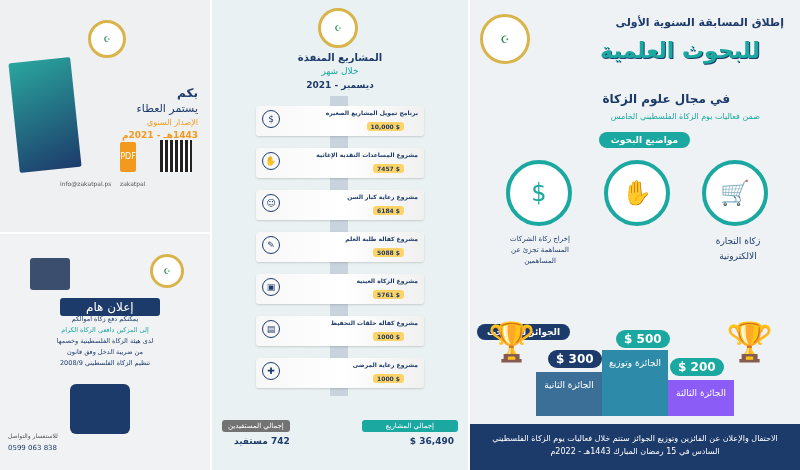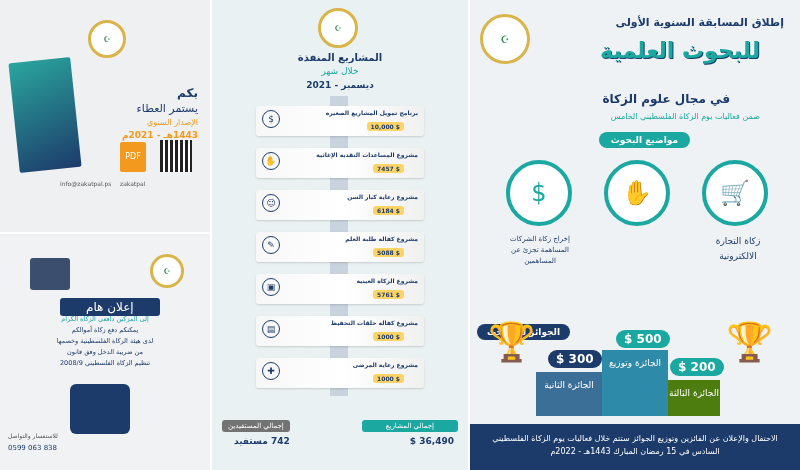--- a/index.html
+++ b/index.html
@@ -22,33 +22,33 @@
 </head>
 <body>
 
 <div class="panel p1">
  <div class="logo abs" style="left:88px;top:20px;width:38px;height:38px;font-size:8px">☪</div>
  <div class="abs" style="left:14px;top:60px;width:62px;height:110px;background:linear-gradient(160deg,#2aa59e,#1d3b6a);transform:rotate(-6deg);border-radius:2px"></div>
  <div class="abs" style="right:12px;top:86px;font-size:12px;color:#1d3b6a;font-weight:bold">بكم</div>
  <div class="abs" style="right:12px;top:102px;font-size:11px;color:#1d3b6a">يستمر العطاء</div>
  <div class="abs" style="right:12px;top:118px;font-size:8px;color:#f39a1e">الإصدار السنوي</div>
  <div class="abs" style="right:12px;top:130px;font-size:9px;color:#f39a1e;font-weight:bold">1443هـ - 2021م</div>
- <div class="abs" style="left:120px;top:142px;width:26px;height:30px;background:#f39a1e;color:#fff;font-size:8px;text-align:center;padding-top:10px;border-radius:2px">PDF</div>
+ <div class="abs" style="left:120px;top:142px;width:16px;height:30px;background:#f39a1e;color:#fff;font-size:8px;text-align:center;padding-top:10px;border-radius:2px">PDF</div>
  <div class="abs" style="left:160px;top:140px;width:32px;height:32px;background:repeating-linear-gradient(90deg,#222 0 3px,#fff 3px 5px)"></div>
  <div class="abs" style="left:60px;top:180px;font-size:6px;color:#555;direction:ltr">info@zakatpal.ps</div>
  <div class="abs" style="left:120px;top:180px;font-size:6px;color:#555;direction:ltr">zakatpal</div>
 </div>
 
 <div class="panel p2">
  <div class="logo abs" style="left:150px;top:20px;width:34px;height:34px;font-size:8px">☪</div>
  <div class="abs" style="left:30px;top:24px;width:40px;height:32px;background:#3b4e6e;border-radius:3px"></div>
  <div class="abs" style="left:60px;top:64px;background:#1d3b6a;color:#fff;font-size:12px;padding:2px 26px;border-radius:3px">إعلان هام</div>
  <div class="abs" style="right:20px;top:80px;width:170px;text-align:center;font-size:6.5px;line-height:11px;color:#1d3b6a">
+  <div>يمكنكم دفع زكاة أموالكم</div>
   <div style="color:#1aa8a0">إلى المزكين دافعي الزكاة الكرام</div>
-  <div>يمكنكم دفع زكاة أموالكم</div>
   <div>لدى هيئة الزكاة الفلسطينية وخصمها</div>
   <div>من ضريبة الدخل وفق قانون</div>
   <div>تنظيم الزكاة الفلسطيني 2008/9</div>
  </div>
  <div class="abs" style="left:70px;top:150px;width:60px;height:50px;background:#1d3b6a;border-radius:6px"></div>
  <div class="abs" style="left:8px;top:198px;font-size:6px;color:#555">للاستفسار والتواصل</div>
  <div class="abs" style="left:8px;top:210px;font-size:7px;color:#1d3b6a;direction:ltr">0599 063 838</div>
 </div>
 
 <div class="panel p3">
@@ -108,18 +108,18 @@
  <div class="circ" style="left:36px;top:160px">$</div>
  <div class="circ" style="left:134px;top:160px">✋</div>
  <div class="circ" style="left:232px;top:160px">🛒</div>
  <div class="abs" style="left:228px;top:234px;width:80px;text-align:center;font-size:9px;color:#1d3b6a;line-height:15px">زكاة التجارة الالكترونية</div>
  <div class="abs" style="left:32px;top:234px;width:76px;text-align:center;font-size:7px;color:#1d3b6a;line-height:11px">إخراج زكاة الشركات المساهمة تجزئ عن المساهمين</div>
  <div class="abs" style="right:230px;top:324px;background:#1d3b6a;color:#fff;font-size:9px;padding:3px 10px;border-radius:10px;font-weight:bold">الجوائز لكل بحث</div>
  <div class="abs" style="left:18px;top:320px;font-size:38px;color:#d9a520">🏆</div>
  <div class="abs" style="left:256px;top:320px;font-size:38px;color:#d9a520">🏆</div>
  <div class="plat" style="left:132px;top:350px;width:66px;height:66px;background:#2d8aa8">الجائزة وتوزيع</div>
  <div class="plat" style="left:66px;top:372px;width:66px;height:44px;background:#3b6f98">الجائزة الثانية</div>
- <div class="plat" style="left:198px;top:380px;width:52px;height:36px;background:#4d7c0f">الجائزة الثالثة</div>
+ <div class="plat" style="left:198px;top:380px;width:66px;height:36px;background:#8b5cf6">الجائزة الثالثة</div>
  <div class="badge" style="left:146px;top:330px;background:#1aa8a0;direction:ltr">$ 500</div>
  <div class="badge" style="left:78px;top:350px;background:#1d3b6a;direction:ltr">$ 300</div>
  <div class="badge" style="left:200px;top:358px;background:#1aa8a0;direction:ltr">$ 200</div>
  <div class="abs" style="left:0;top:424px;width:330px;height:46px;background:#1d3b6a;color:#fff;font-size:8px;text-align:center;padding:8px 12px;line-height:13px">الاحتفال والإعلان عن الفائزين وتوزيع الجوائز ستتم خلال فعاليات يوم الزكاة الفلسطيني السادس في 15 رمضان المبارك 1443هـ - 2022م</div>
 </div>
 
 </body></html>

